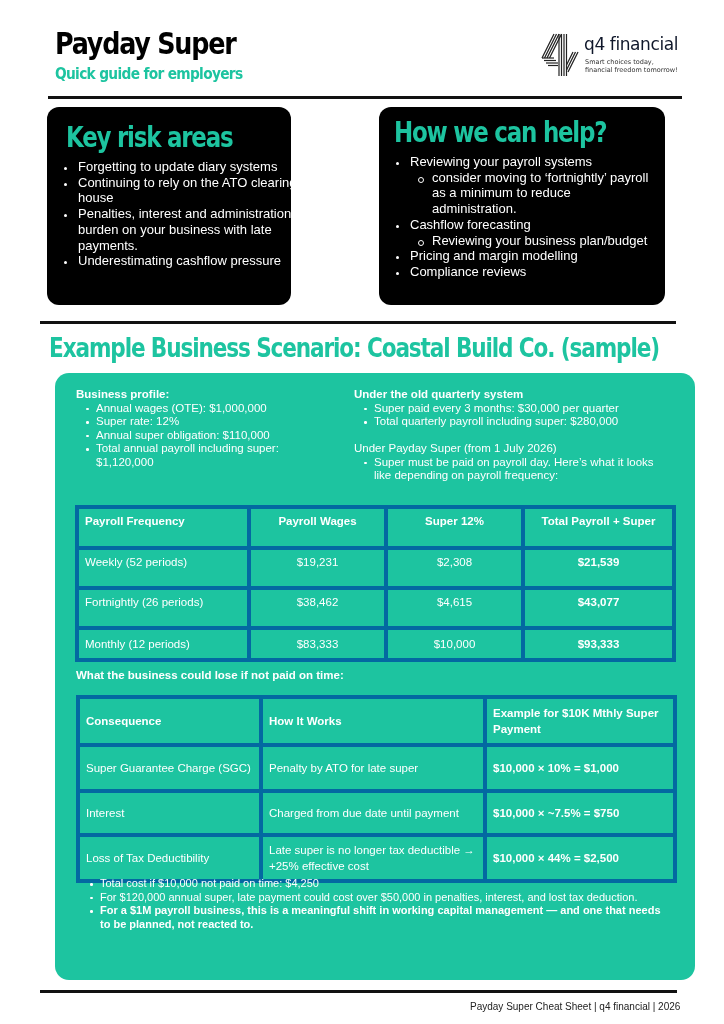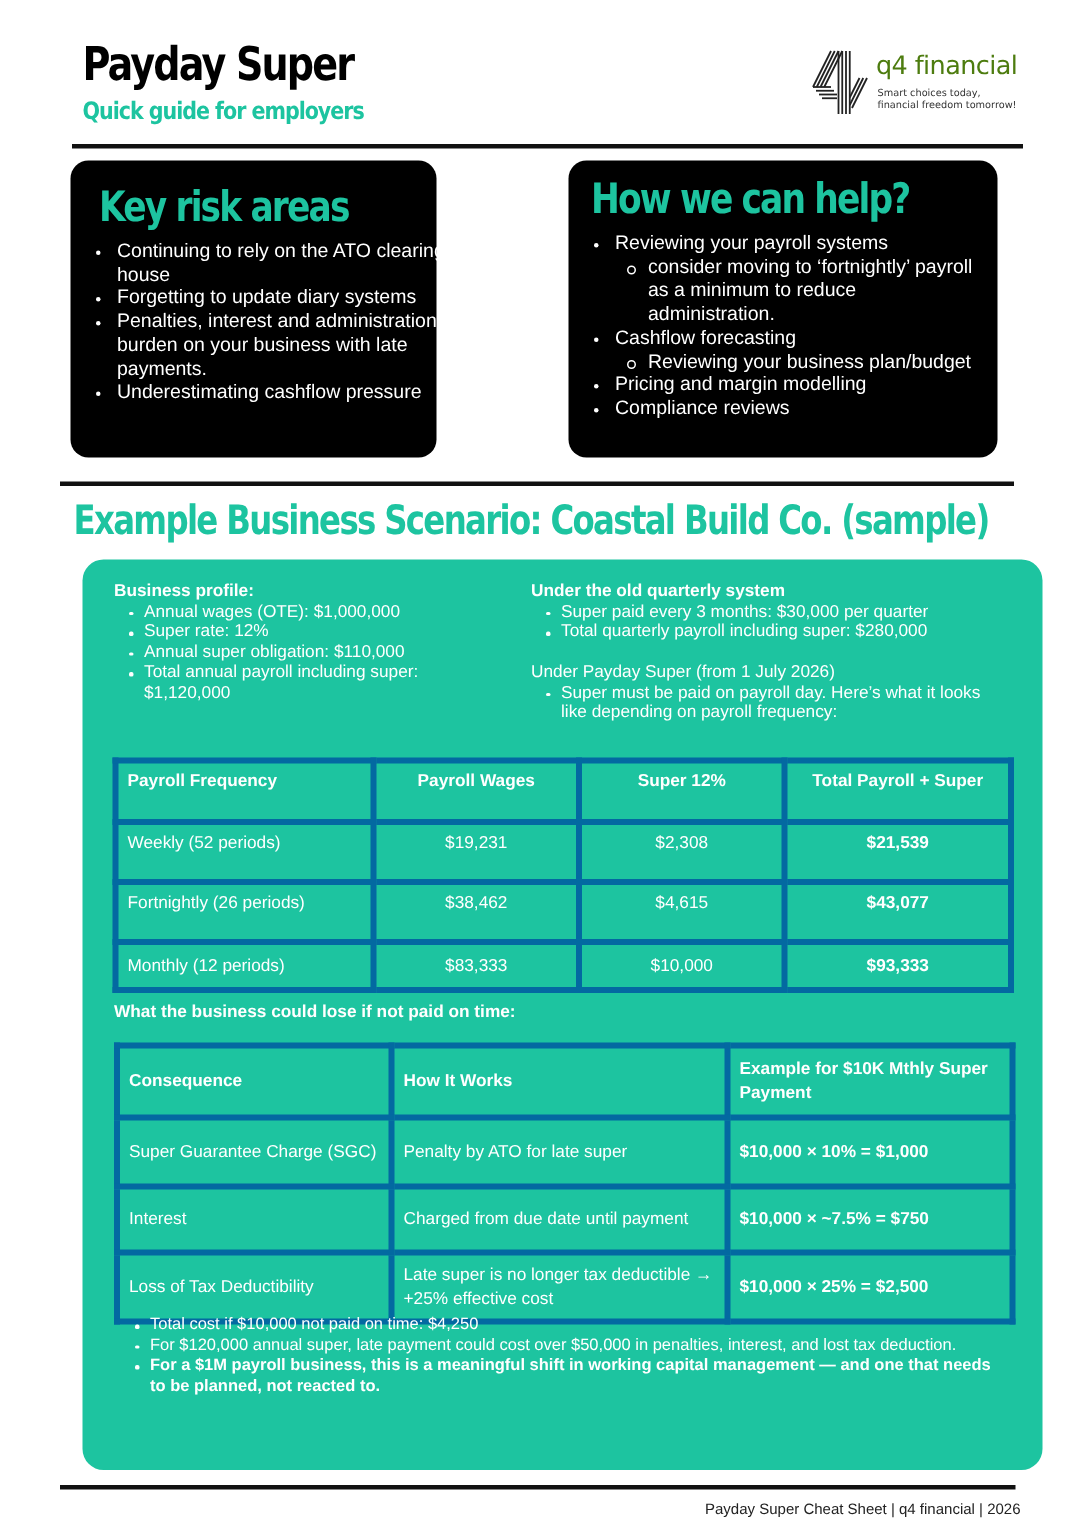--- a/index.html
+++ b/index.html
@@ -20,21 +20,21 @@
     .subtitle {
       position: absolute; left: 55px; top: 66px;
       font-family: "DejaVu Sans", sans-serif; font-weight: bold;
       font-size: 16px; letter-spacing: -0.8px; transform: scaleX(0.86); transform-origin: left top;
       color: #1dc4a0; line-height: 1;
     }
     .logo { position: absolute; left: 540px; top: 32px; width: 150px; height: 48px; }
     .logo svg { position: absolute; left: 0; top: 0; }
     .logo-name {
       position: absolute; left: 44px; top: 2px;
-      font-family: "DejaVu Sans", sans-serif; font-size: 17px; color: #4d7c0f; letter-spacing: -0.4px;
+      font-family: "DejaVu Sans", sans-serif; font-size: 17px; color: #0f172a; letter-spacing: -0.4px;
       white-space: nowrap;
     }
     .logo-tag {
       position: absolute; left: 45px; top: 26px;
       font-family: "DejaVu Sans", sans-serif; font-size: 6.5px; color: #333; line-height: 8px;
       white-space: nowrap;
     }
     .rule { position: absolute; height: 3px; background: #111; }
 
     
@@ -124,22 +124,22 @@
       <div>Smart choices today,</div>
       <div>financial freedom tomorrow!</div>
     </div>
   </div>
 
   <div class="rule" style="left:48px; top:96px; width:634px;"></div>
 
   <div class="card" style="left:47px; top:107px; width:244px; height:198px;">
     <h2 style="position:absolute; left:19px; top:17px;">Key risk areas</h2>
     <ul style="position:absolute; left:14px; top:52px; width:262px;">
+      <li>Forgetting to update diary systems</li>
       <li>Continuing to rely on the ATO clearing house</li>
-      <li>Forgetting to update diary systems</li>
       <li>Penalties, interest and administration burden on your business with late payments.</li>
       <li>Underestimating cashflow pressure</li>
     </ul>
   </div>
 
   <div class="card" style="left:379px; top:107px; width:286px; height:198px;">
     <h2 style="position:absolute; left:15px; top:12px;">How we can help?</h2>
     <ul style="position:absolute; left:14px; top:47px; width:262px;">
       <li>Reviewing your payroll systems</li>
       <li class="sub">consider moving to ‘fortnightly’ payroll as a minimum to reduce administration.</li>
@@ -225,21 +225,21 @@
         <td class="b">$10,000 × 10% = $1,000</td>
       </tr>
       <tr style="height:44px;">
         <td>Interest</td>
         <td>Charged from due date until payment</td>
         <td class="b">$10,000 × ~7.5% = $750</td>
       </tr>
       <tr style="height:46px;">
         <td>Loss of Tax Deductibility</td>
         <td style="line-height:16px;">Late super is no longer tax deductible → +25% effective cost</td>
-        <td class="b">$10,000 × 25% = $2,500</td>
+        <td class="b">$10,000 × 44% = $2,500</td>
       </tr>
     </tbody>
       </table>
 
     <div class="block" style="left:25px; top:504px; width:590px; font-size:11px; line-height:13.7px;">
       <ul>
         <li>Total cost if $10,000 not paid on time: $4,250</li>
         <li>For $120,000 annual super, late payment could cost over $50,000 in penalties, interest, and lost tax deduction.</li>
         <li class="b">For a $1M payroll business, this is a meaningful shift in working capital management — and one that needs to be planned, not reacted to.</li>
       </ul>

